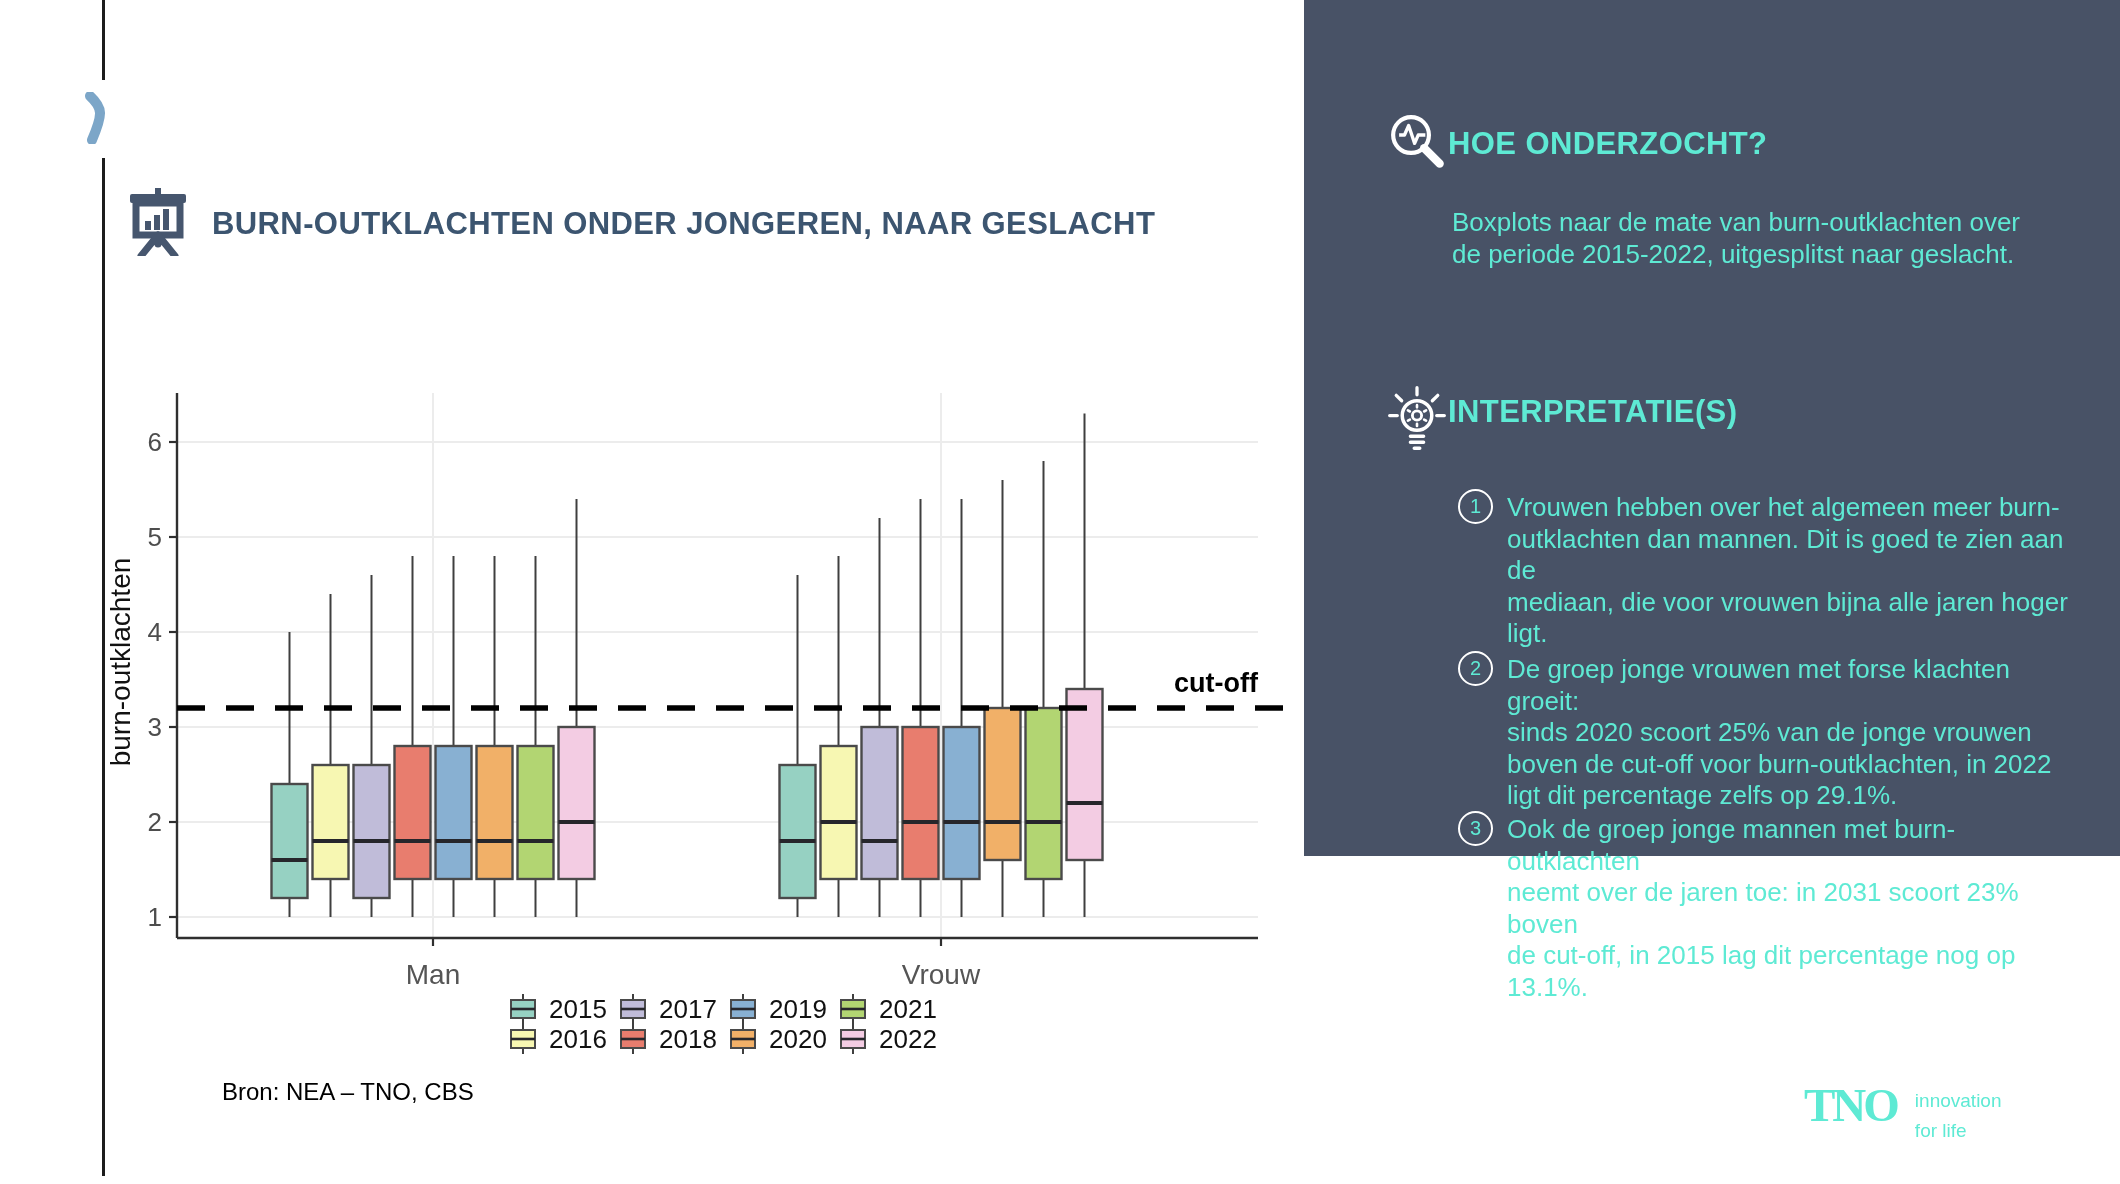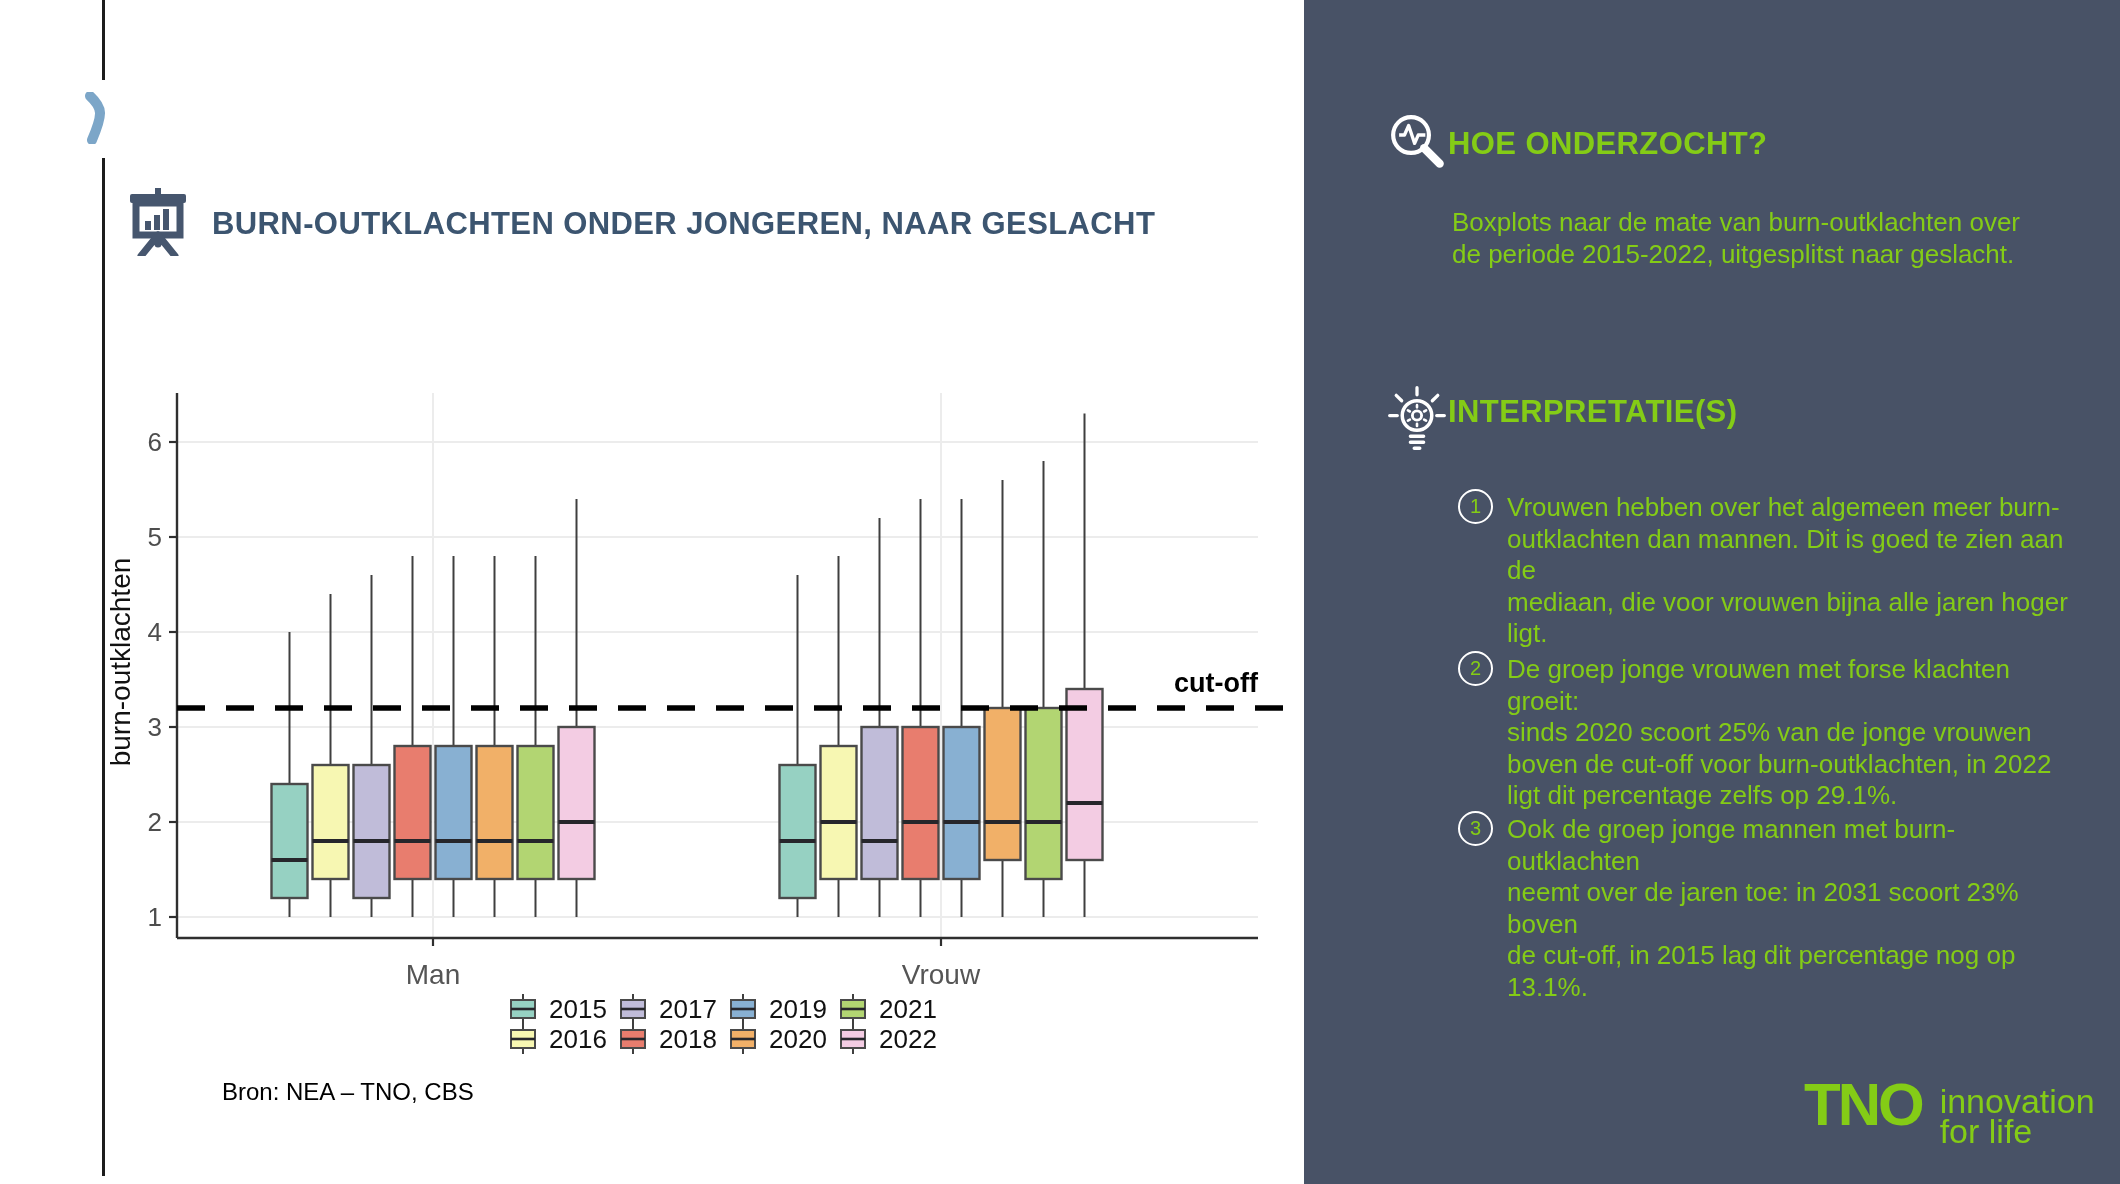--- a/index.html
+++ b/index.html
@@ -13,33 +13,33 @@
 
   
   .header-icon{position:absolute;left:128px;top:188px;}
   .page-title{position:absolute;left:212px;top:206px;margin:0;font-size:31px;font-weight:bold;
               color:#3c5570;letter-spacing:.4px;white-space:nowrap;}
 
   
   #chart{position:absolute;left:0;top:0;}
 
   
-  .panel{position:absolute;left:1304px;top:0;width:816px;height:1184px;color:#84cc16;}
+  .panel{position:absolute;left:1304px;top:0;width:816px;height:856px;color:#5eead4;}
   .sec-icon{position:absolute;left:82px;}
   .sec-title{position:absolute;left:144px;margin:0;font-size:31px;font-weight:bold;letter-spacing:.4px;white-space:nowrap;}
   .sec-body{position:absolute;left:144px;margin:4px;font-size:26px;line-height:32px;white-space:pre-line;}
   .interp-item{position:absolute;left:154px;width:620px;}
   .num-circle{position:absolute;left:0;top:-3px;width:31px;height:31px;border:2.5px solid #fff;border-radius:50%;
               display:flex;align-items:center;justify-content:center;font-size:20px;}
   .item-text{margin:0 0 0 49px;font-size:26px;line-height:31.5px;white-space:pre-line;}
 
   
   .logo{position:absolute;left:500px;top:1072px;display:flex;align-items:flex-start;}
-  .logo-brand{font-size:60px;font-weight:bold;letter-spacing:-3px;line-height:66px;}
-  .logo-tagline{margin:14px 0 0 18px;font-size:34px;line-height:30px;white-space:pre-line;font-weight:400;}
+  .logo-brand{font-size:47px;font-weight:bold;letter-spacing:-3px;line-height:66px;font-family:Liberation Serif, serif;}
+  .logo-tagline{margin:14px 0 0 18px;font-size:19px;line-height:30px;white-space:pre-line;font-weight:400;}
 </style>
 </head>
 <body>
 
 <div class="page">
 
   <div class="rule top"></div>
   <svg class="chevron" width="26" height="52" viewBox="0 0 26 52">
     <path d="M6 4 C 19 16, 19 22, 8 48" fill="none" stroke="#7ca6c8" stroke-width="10" stroke-linecap="round"></path>
   </svg>

